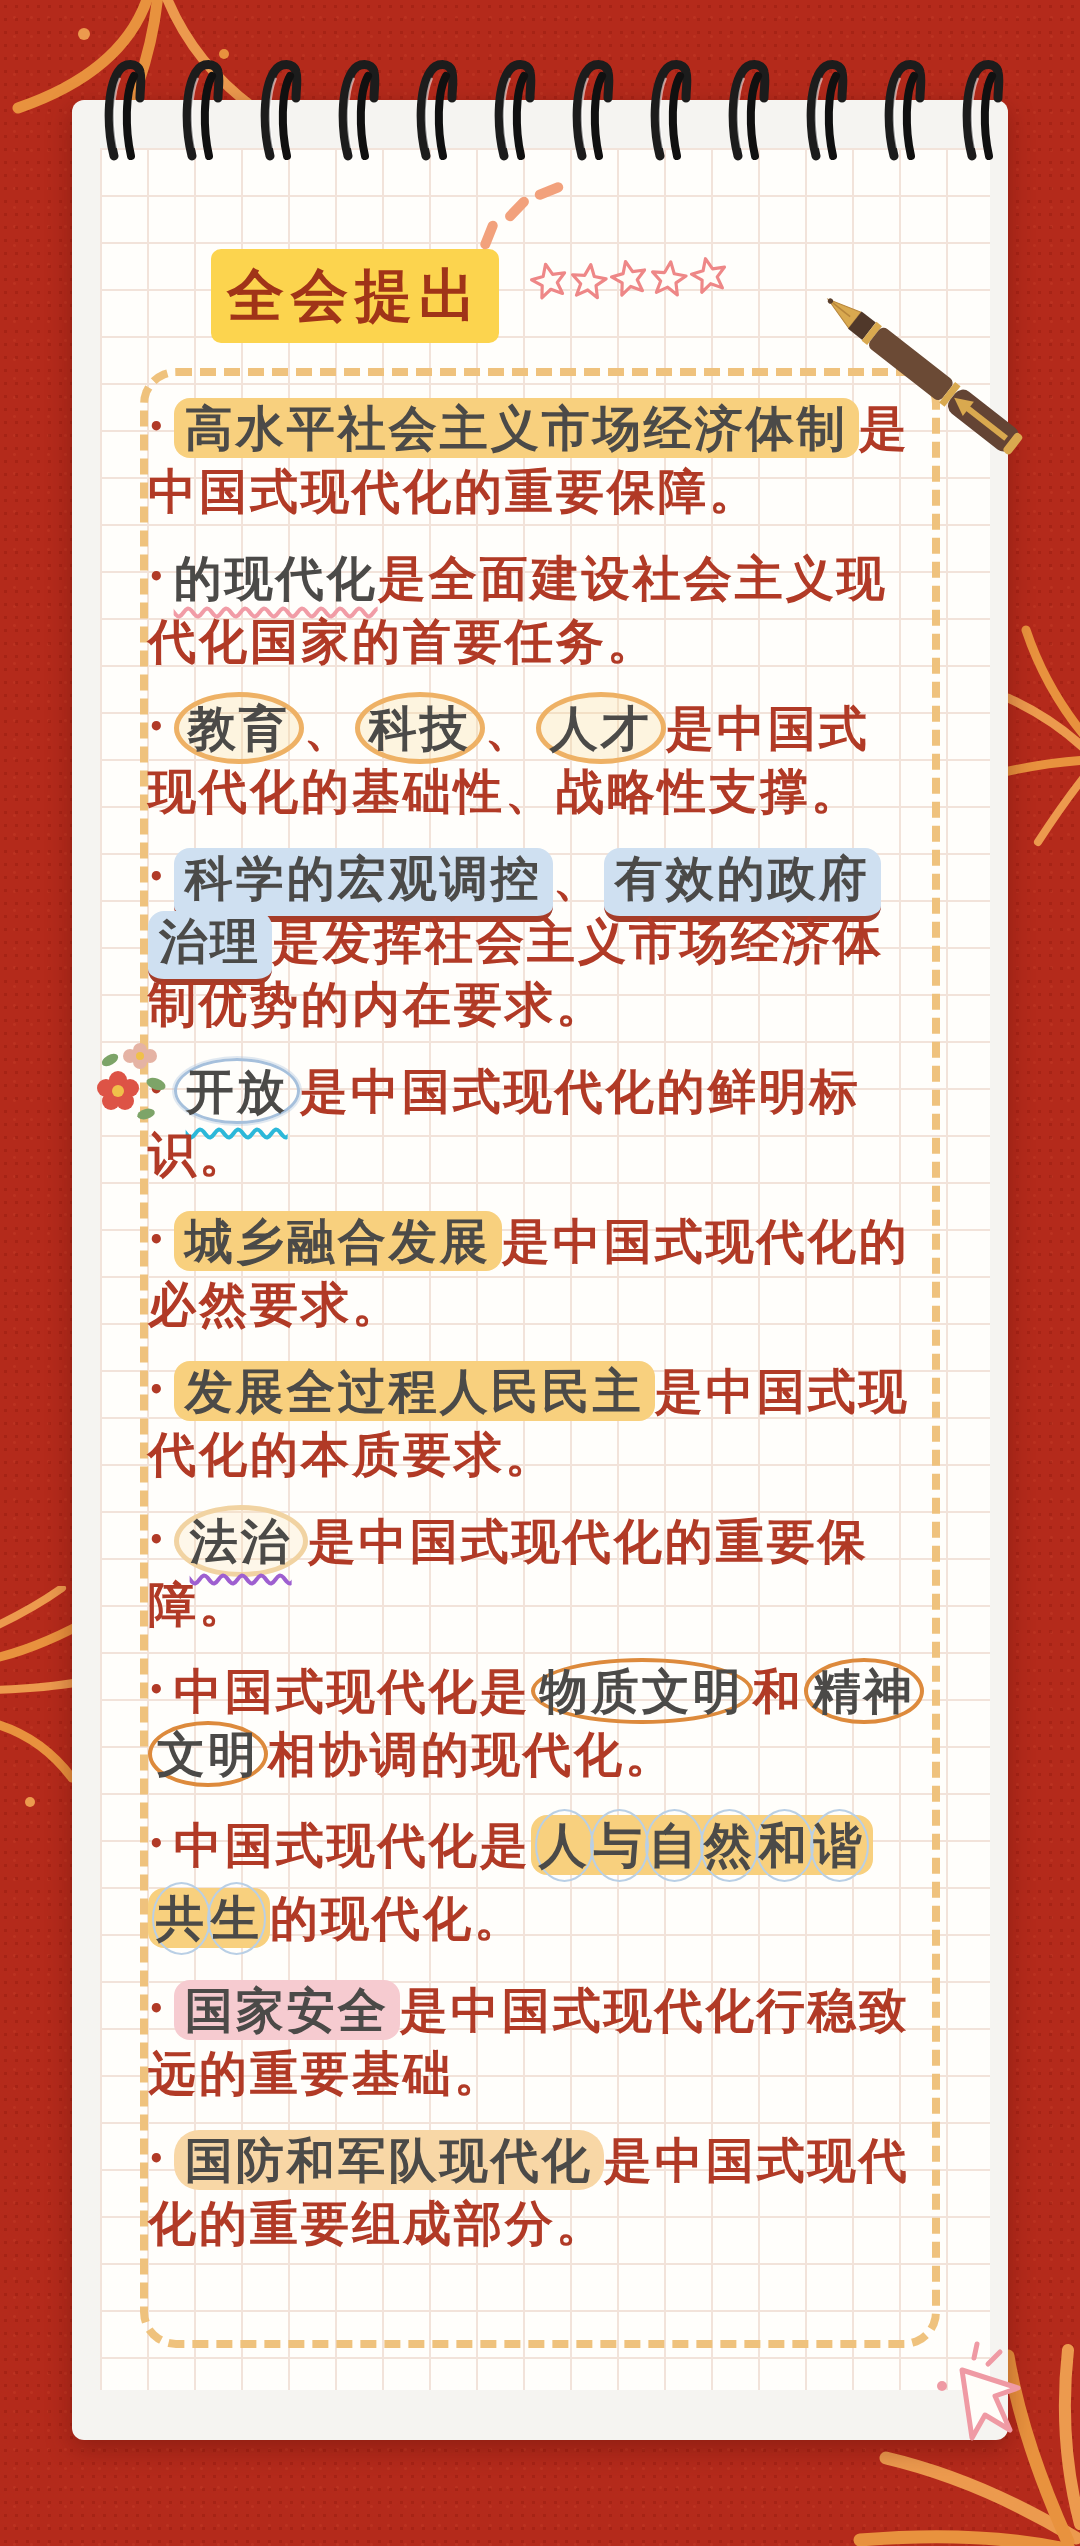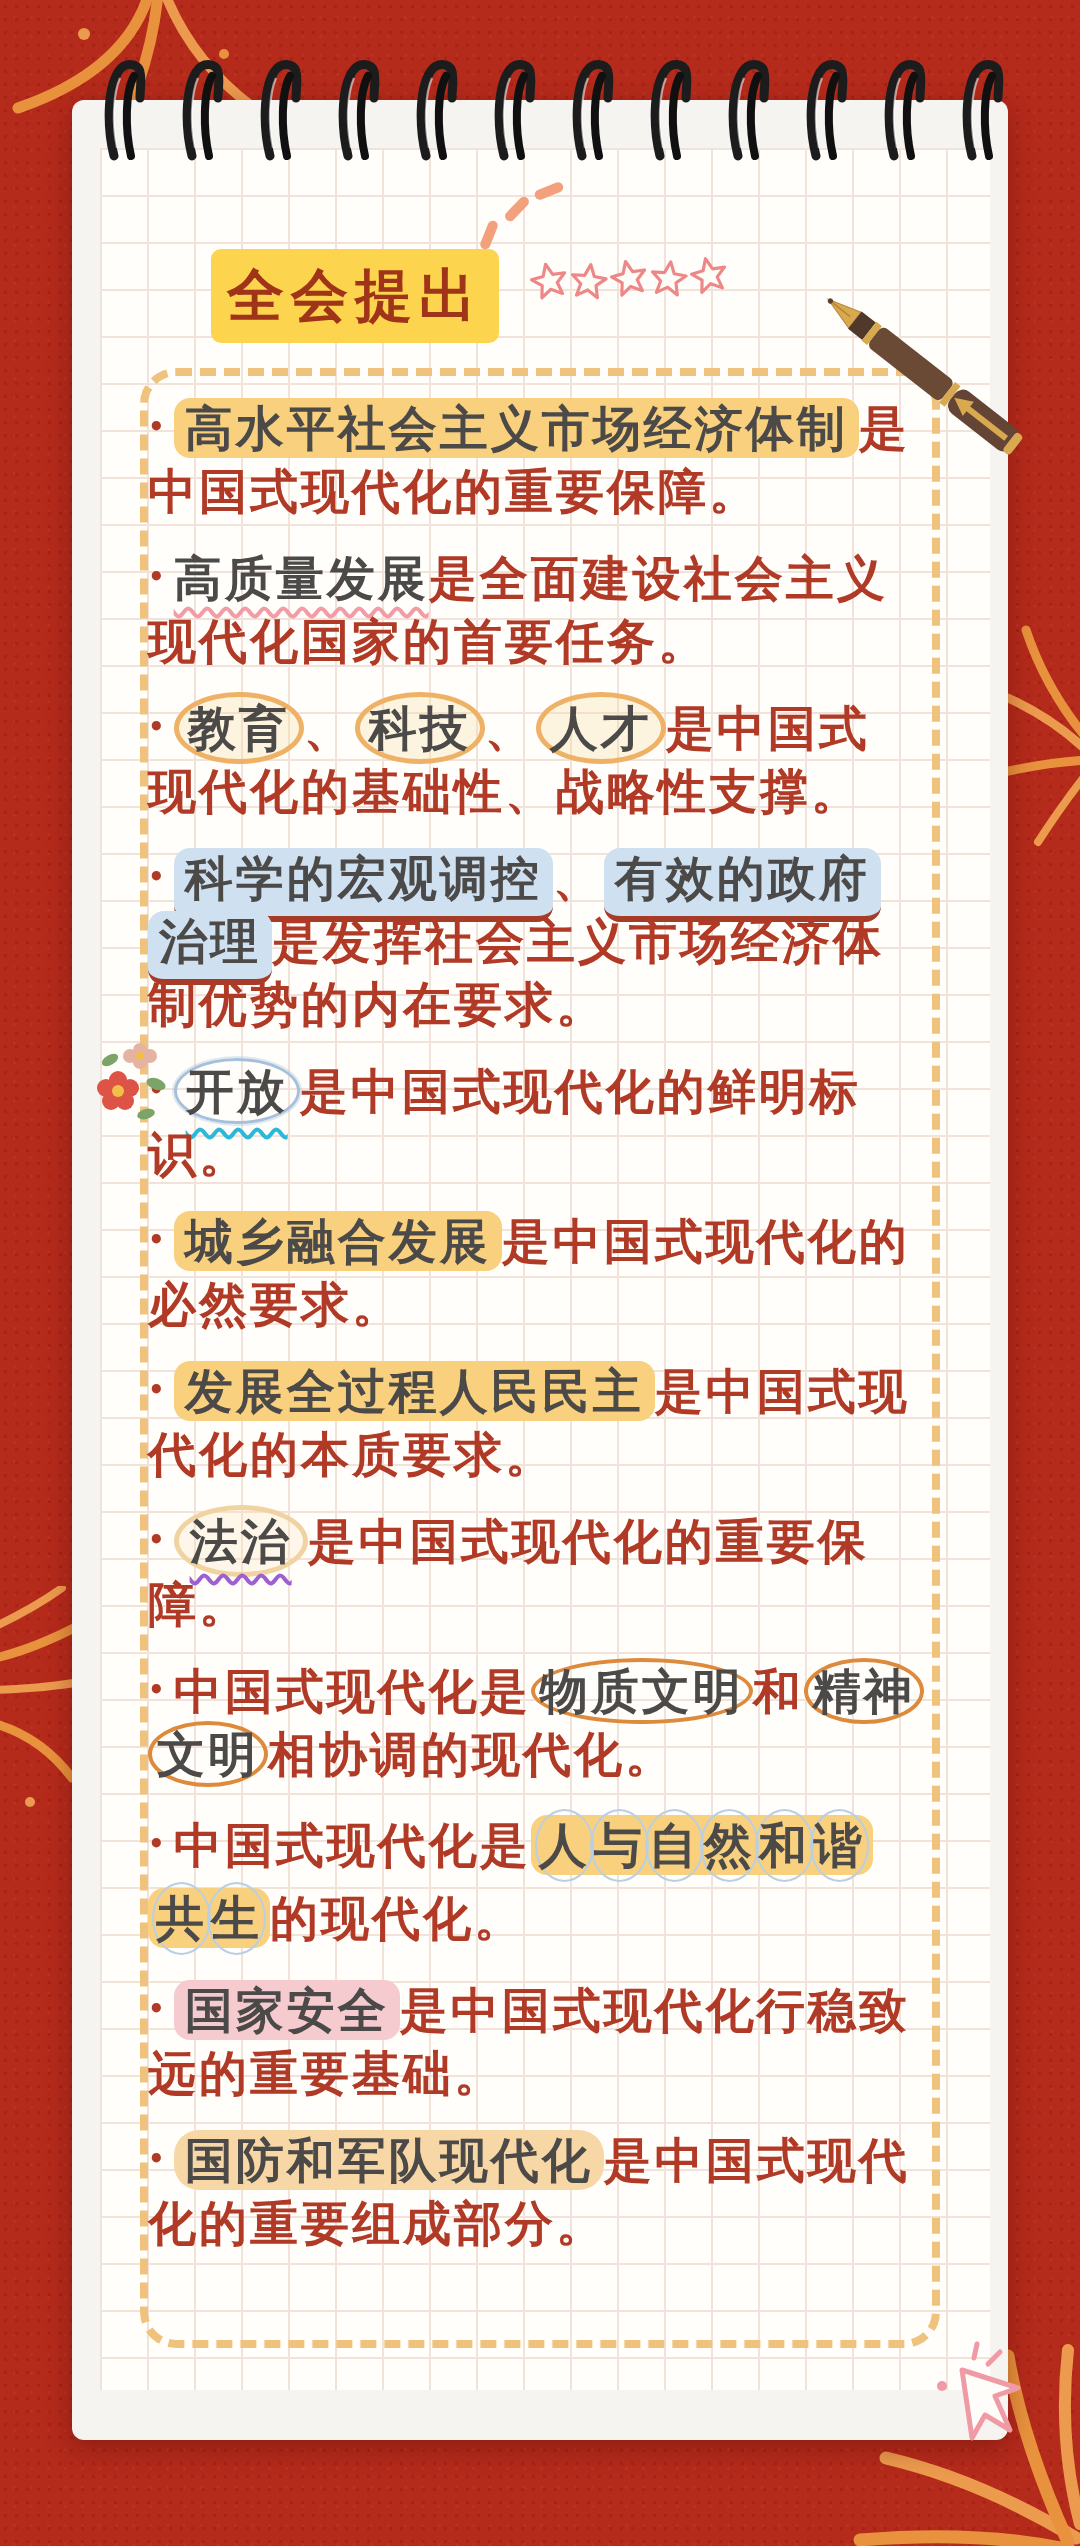--- a/index.html
+++ b/index.html
@@ -218,21 +218,21 @@
         <circle cx="33" cy="73" r="9" fill="#dd5346"></circle>
       <circle cx="28" cy="60" r="9" fill="#dd5346"></circle>
         <circle cx="40" cy="63" r="6" fill="#f0c04a"></circle>
     </g>
     <ellipse cx="78" cy="56" rx="10" ry="5.5" fill="#7da468" transform="rotate(20 78 56)"></ellipse>
     <ellipse cx="68" cy="86" rx="9" ry="5" fill="#7da468" transform="rotate(-15 68 86)"></ellipse>
   </svg>
 
   <div id="bullets">
       <p><span class="bdot">•</span><span class="seg-dark hl-y">高水平社会主义市场经济体制</span><span class="seg-red">是中国式现代化的重要保障。</span></p>
-      <p><span class="bdot">•</span><span class="w-p"><span class="seg-dark">高质量发展</span></span><span class="seg-red">是全面建设社会主义现代化国家的首要任务。</span></p>
+      <p><span class="bdot">•</span><span class="w-p"><span class="seg-dark">的现代化</span></span><span class="seg-red">是全面建设社会主义现代化国家的首要任务。</span></p>
       <p><span class="bdot">•</span><span class="seg-dark c-or">教育</span><span class="seg-red">、</span><span class="seg-dark c-or">科技</span><span class="seg-red">、</span><span class="seg-dark c-or">人才</span><span class="seg-red">是中国式现代化的基础性、战略性支撑。</span></p>
       <p><span class="bdot">•</span><span class="seg-dark hl-b ul-r">科学的宏观调控</span><span class="seg-red">、</span><span class="seg-dark hl-b ul-r">有效的政府治理</span><span class="seg-red">是发挥社会主义市场经济体制优势的内在要求。</span></p>
       <p><span class="bdot">•</span><span class="w-c"><span class="seg-dark c-bl">开放</span></span><span class="seg-red">是中国式现代化的鲜明标识。</span></p>
       <p><span class="bdot">•</span><span class="seg-dark hl-y">城乡融合发展</span><span class="seg-red">是中国式现代化的必然要求。</span></p>
       <p><span class="bdot">•</span><span class="seg-dark hl-y">发展全过程人民民主</span><span class="seg-red">是中国式现代化的本质要求。</span></p>
       <p><span class="bdot">•</span><span class="w-v"><span class="seg-dark c-so">法治</span></span><span class="seg-red">是中国式现代化的重要保障。</span></p>
       <p><span class="bdot">•</span><span class="seg-red">中国式现代化是</span><span class="seg-dark c-dp">物质文明</span><span class="seg-red">和</span><span class="seg-dark c-dp">精神文明</span><span class="seg-red">相协调的现代化。</span></p>
       <p><span class="bdot">•</span><span class="seg-red">中国式现代化是</span><span class="seg-dark hl-y pc"><span class="och">人</span><span class="och">与</span><span class="och">自</span><span class="och">然</span><span class="och">和</span><span class="och">谐</span><span class="och">共</span><span class="och">生</span></span><span class="seg-red">的现代化。</span></p>
       <p><span class="bdot">•</span><span class="seg-dark hl-p">国家安全</span><span class="seg-red">是中国式现代化行稳致远的重要基础。</span></p>
       <p><span class="bdot">•</span><span class="seg-dark hl-o">国防和军队现代化</span><span class="seg-red">是中国式现代化的重要组成部分。</span></p>

